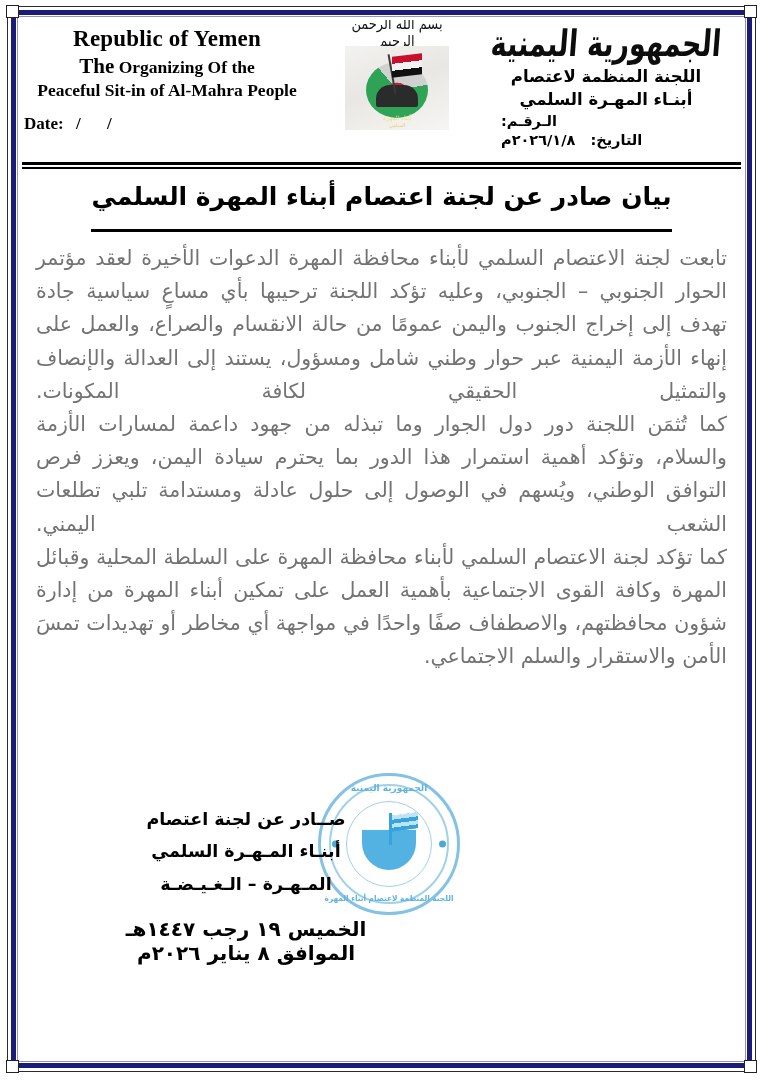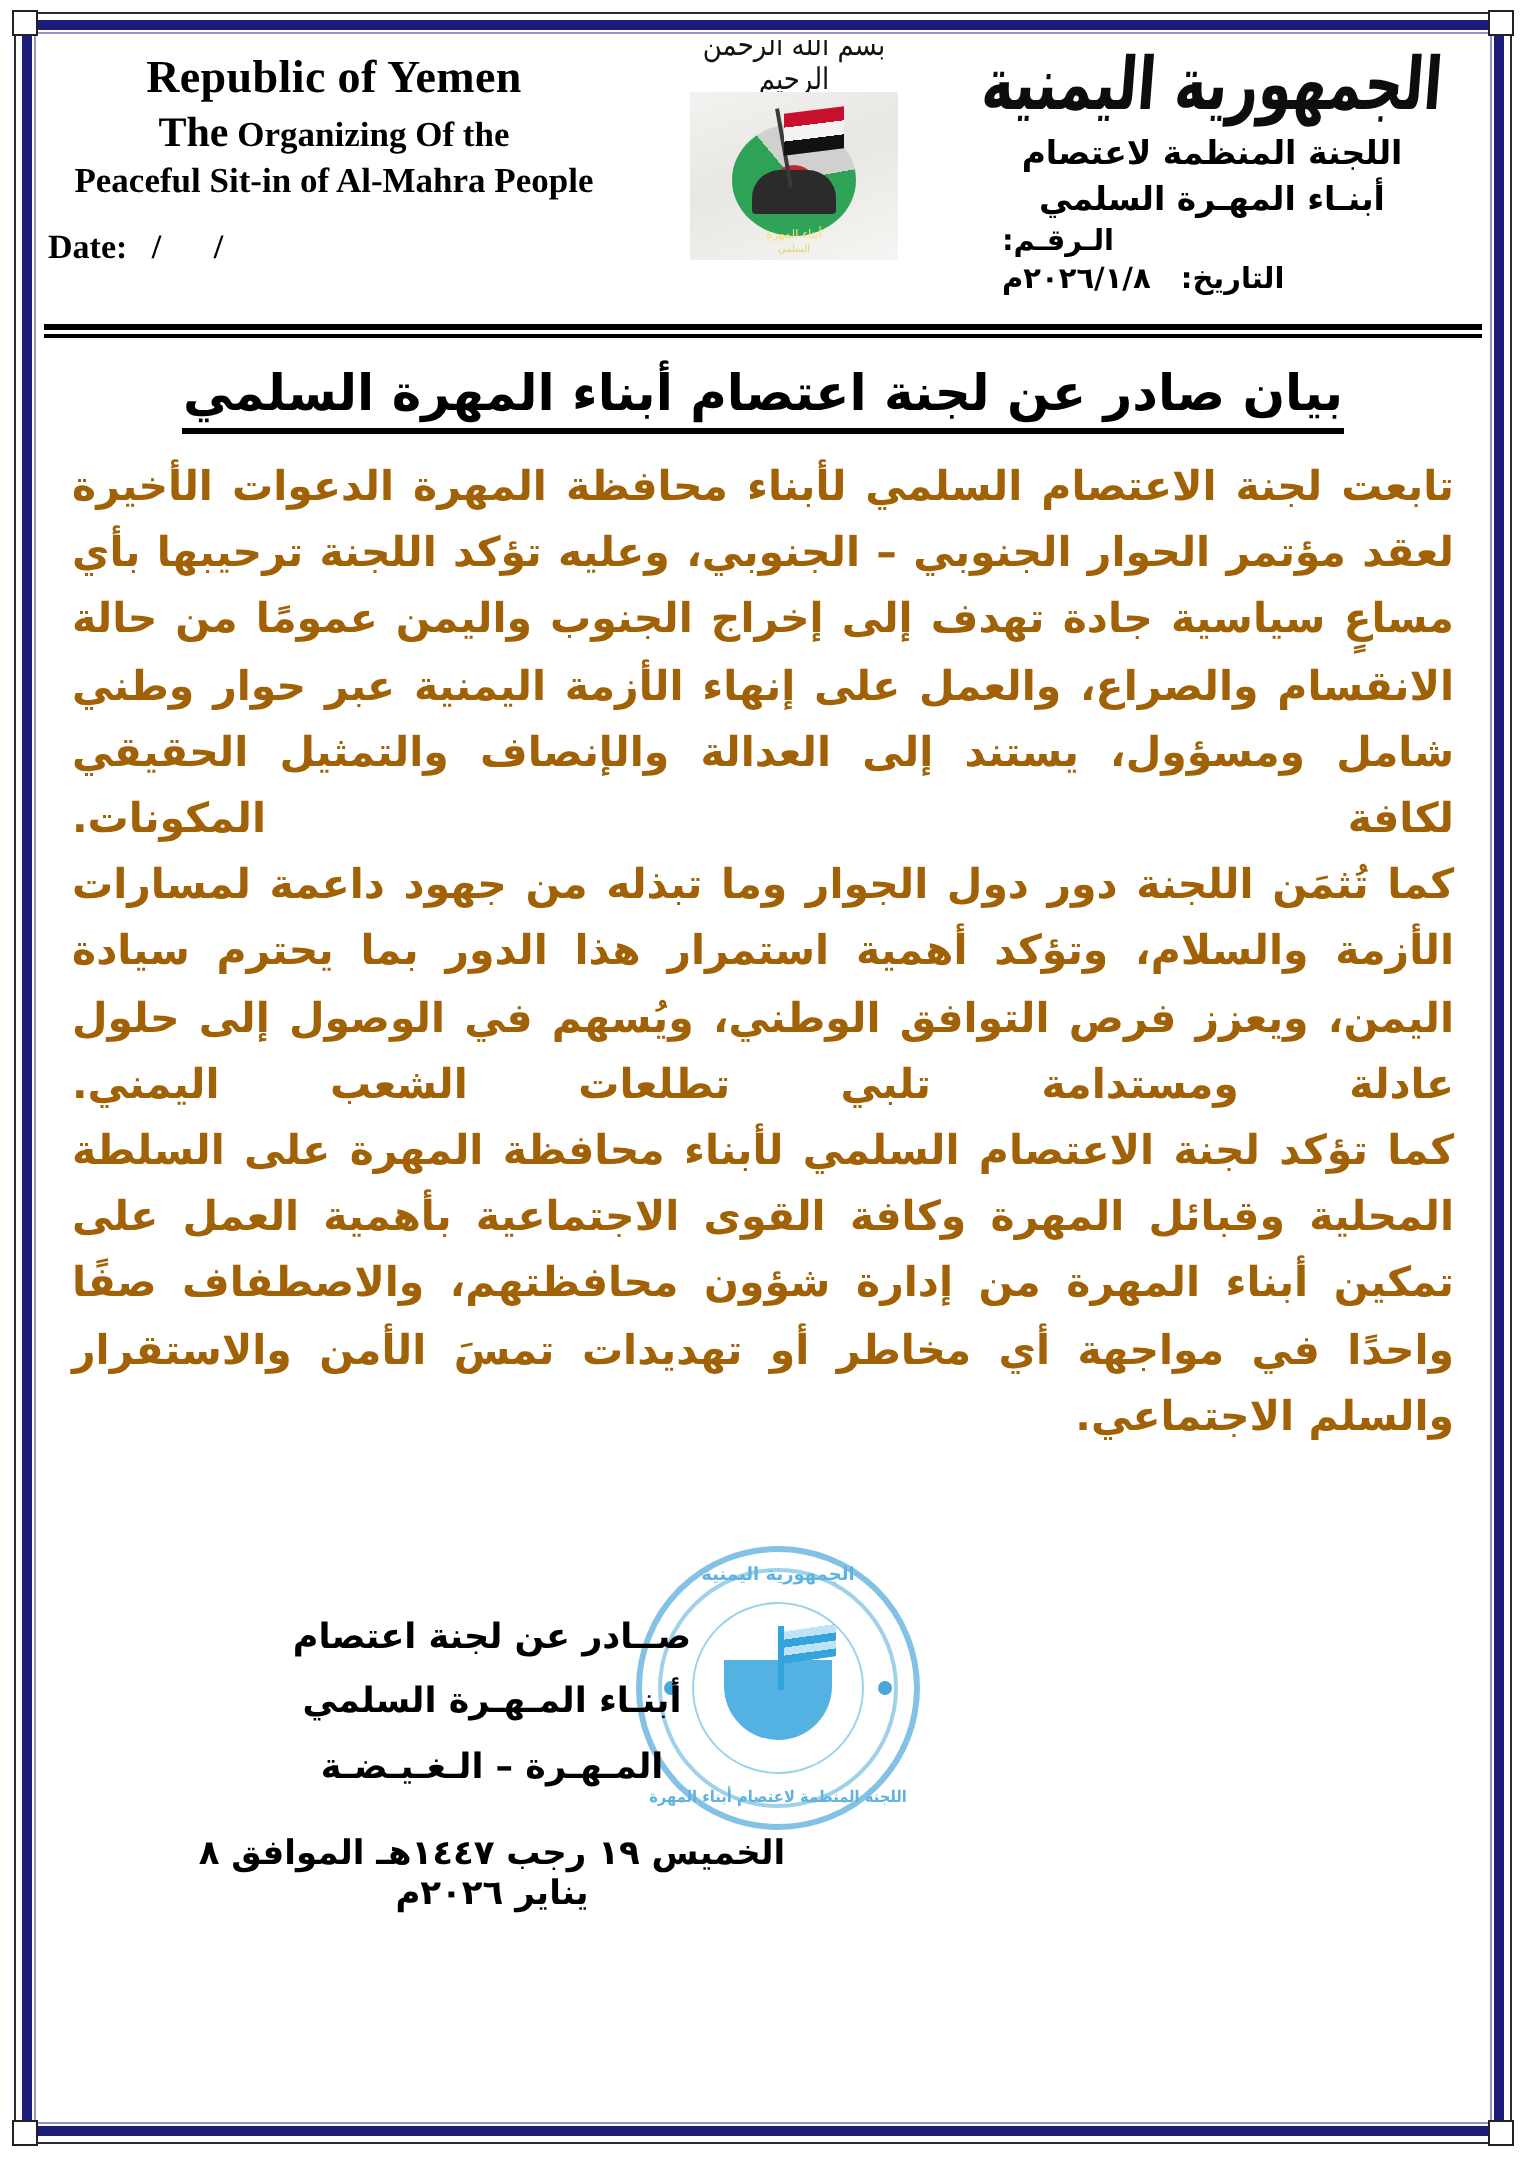--- a/index.html
+++ b/index.html
@@ -228,34 +228,34 @@
   
   .doc-title {
     text-align: center;
     font-family: "DejaVu Sans", sans-serif;
     font-size: 25px;
     font-weight: bold;
     color: #000;
     margin: 13px auto 6px;
     width: fit-content;
     border-bottom: 3px solid #000;
-    padding-bottom: 3px;
+    padding-bottom: 18px;
     letter-spacing: -0.4px;
   }
 
   
   .body {
     direction: rtl;
     text-align: justify;
     text-align-last: justify;
     font-family: "DejaVu Sans", sans-serif;
     font-size: 20.5px;
-    font-weight: bold;
+    font-weight: normal;
     line-height: 1.62;
-    color: #a16207;
+    color: #737373;
     padding: 4px 14px 0 14px;
     letter-spacing: -0.2px;
   }
   .body p {
     margin: 0 0 0 0;
     text-indent: 0;
   }
   .body p.last { text-align-last: right; }
 
   
@@ -279,21 +279,21 @@
     color: #000;
   }
   .sign-block .s3 { letter-spacing: 1px; }
   .sign-date {
     position: absolute;
     right: 340px;
     top: 152px;
     width: 310px;
     text-align: center;
     font-family: "DejaVu Sans", sans-serif;
-    font-size: 17px;
+    font-size: 20px;
     font-weight: bold;
     color: #000;
     letter-spacing: -0.2px;
   }
   
   .stamp {
     position: absolute;
     left: 296px;
     top: 8px;
     width: 142px; height: 142px;

